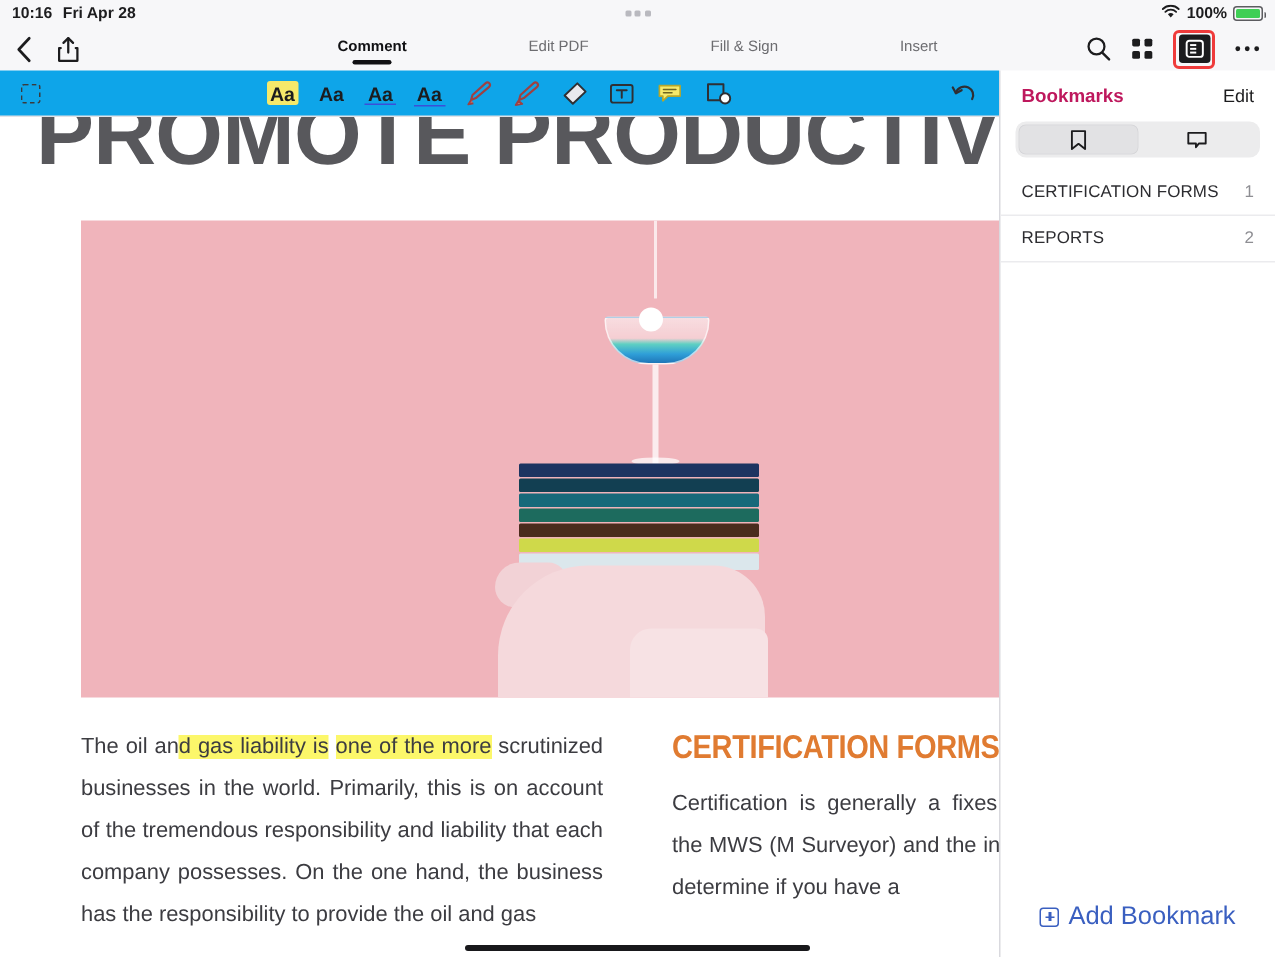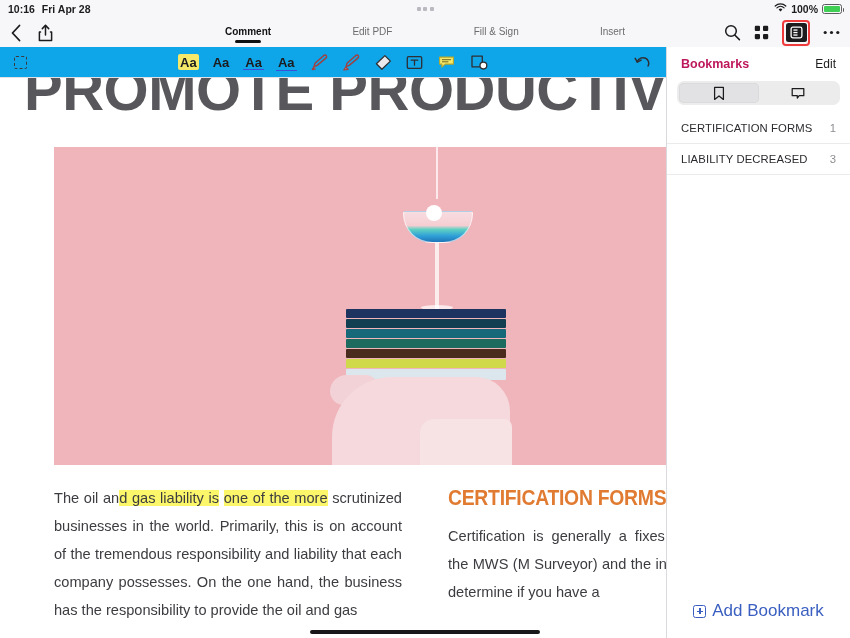--- a/index.html
+++ b/index.html
@@ -448,22 +448,22 @@
           </svg>
       </span>
     </div>
 
     <div class="bm-list">
       <div class="bm-item">
         <span class="bm-label">CERTIFICATION FORMS</span>
         <span class="bm-page">1</span>
       </div>
       <div class="bm-item">
-        <span class="bm-label">LIABILITY DECREASED</span>
-        <span class="bm-page">3</span>
+        <span class="bm-label">REPORTS</span>
+        <span class="bm-page">2</span>
       </div>
     </div>
 
     <div class="sb-foot">
       <span class="addbm">
         <span class="plus-box"></span>
         <span>Add Bookmark</span>
       </span>
     </div>
   </div>

